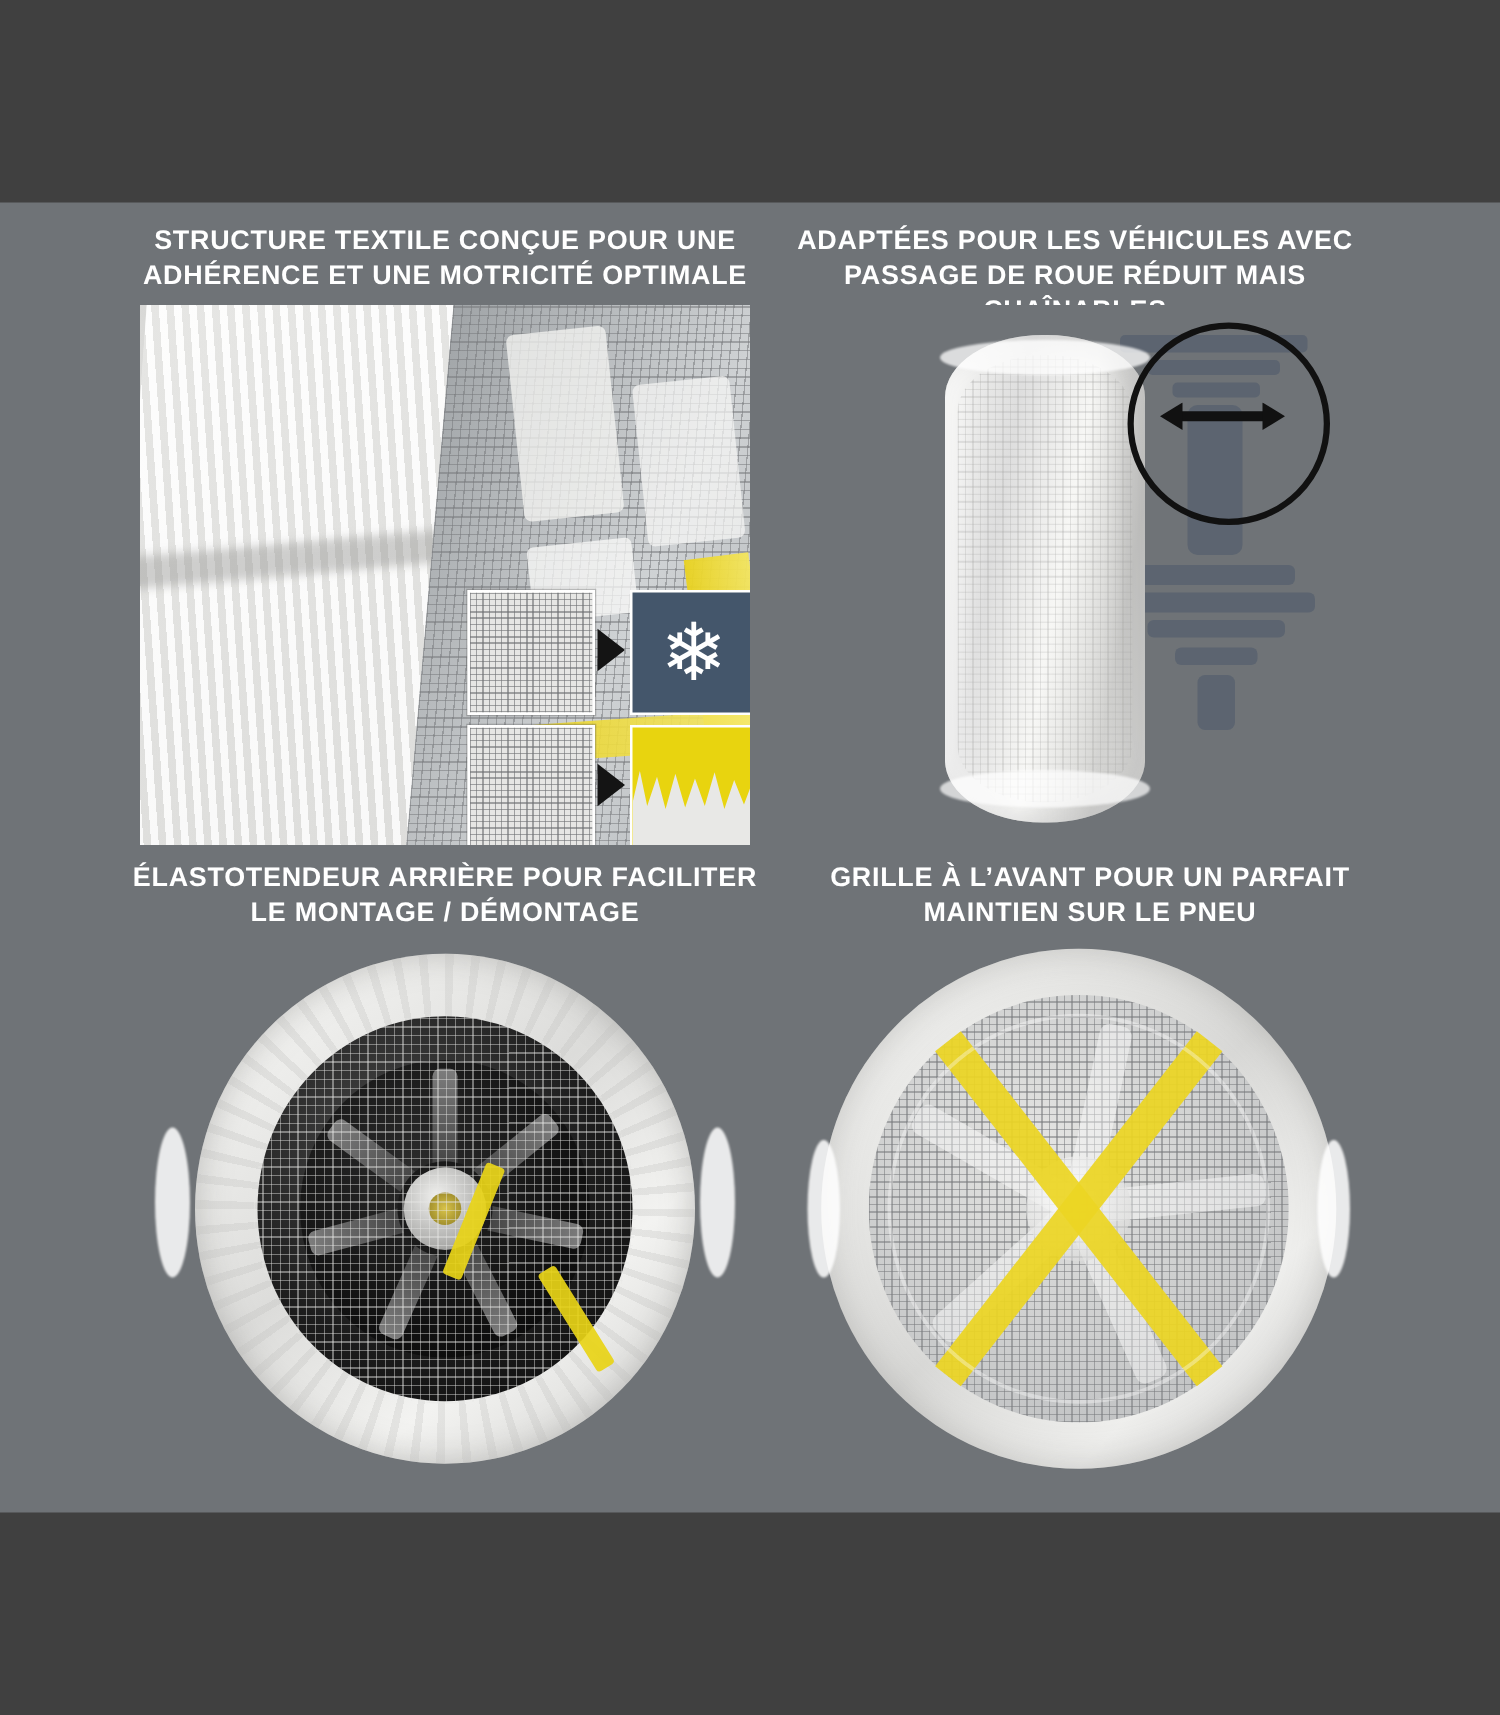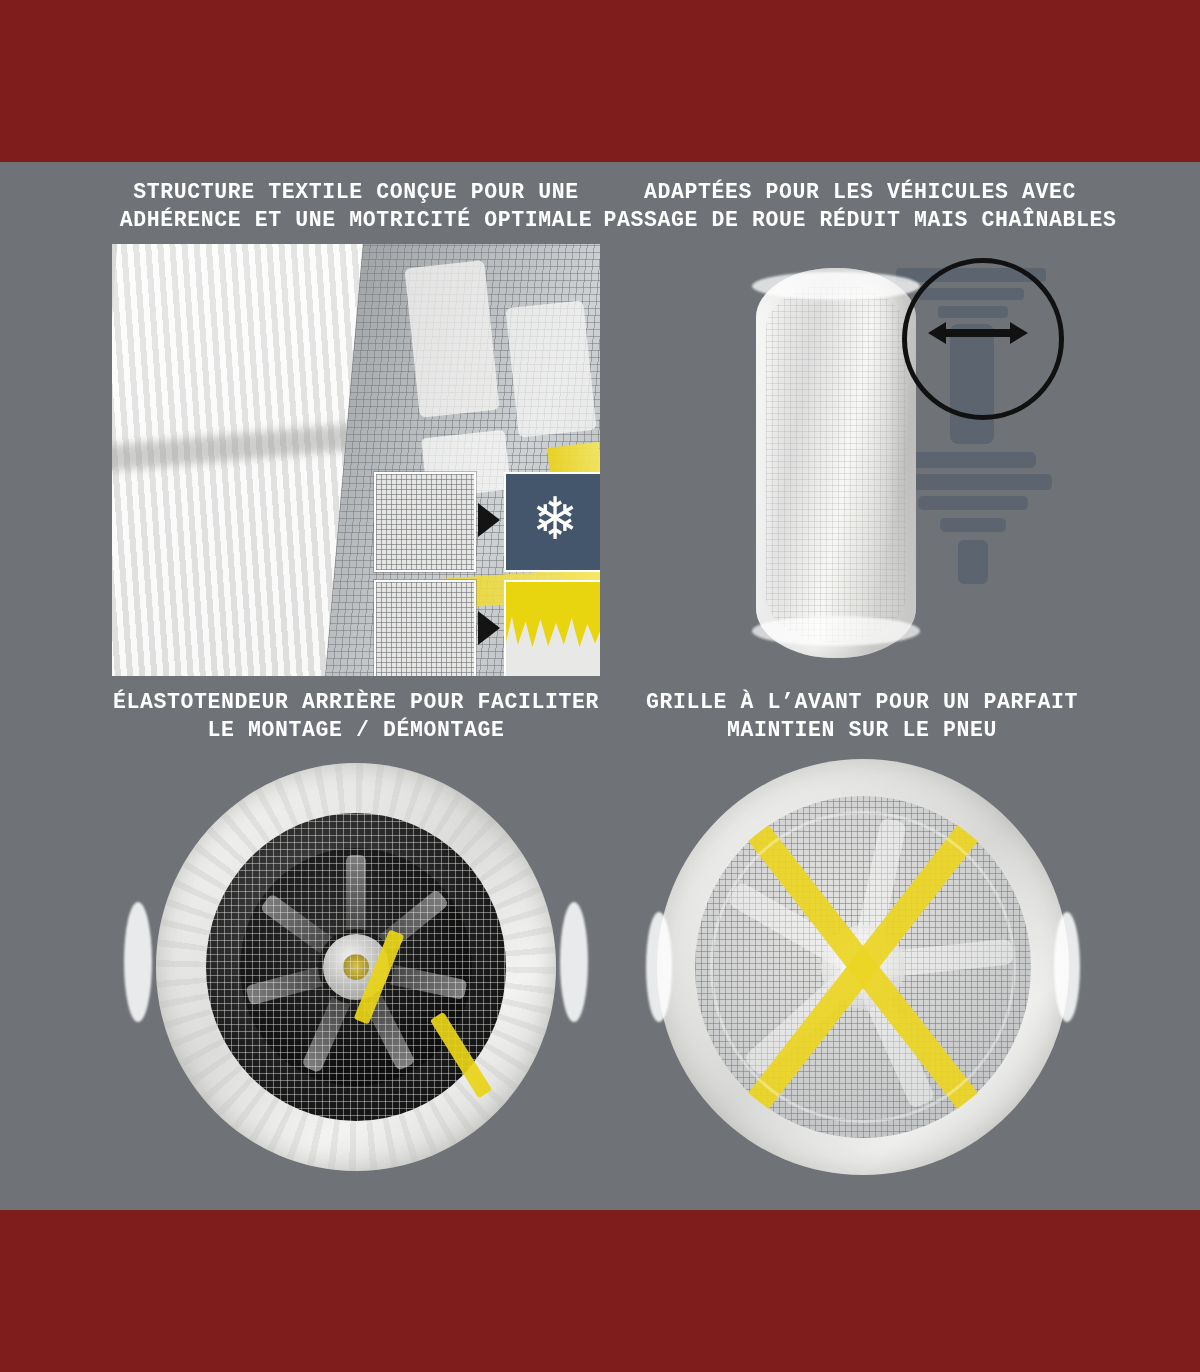--- a/index.html
+++ b/index.html
@@ -13,22 +13,21 @@
     font-family: "Liberation Sans", sans-serif;
     overflow: hidden;
   }
 
   .poster {
     position: absolute;
     left: 0;
     top: 0;
     width: 1200px;
     height: 1372px;
-    background: #7f1d1d;
-    font-family: Liberation Mono, monospace;
+    background: #404040;
   }
 
   
   .grey-bg {
     position: absolute;
     left: 0;
     top: 162px;
     width: 1200px;
     height: 1048px;
     background: #6f7377;
@@ -482,21 +481,21 @@
     </div>
     <div class="mesh-overlay">
       <div class="ystrap-a"></div>
       <div class="ystrap-b"></div>
     </div>
     <div class="edge-bead" style="left:12px; top:150px; width:28px; height:120px;"></div>
     <div class="edge-bead" style="right:12px; top:150px; width:28px; height:120px;"></div>
   </div>
 
   <div class="quad" style="left:600px; top:688px; width:520px; height:500px;">
-    <div class="caption" style="top:0; left:2px;">GRILLE À L’AVANT POUR UN PARFAIT
+    <div class="caption" style="top:0; left:12px;">GRILLE À L’AVANT POUR UN PARFAIT
 MAINTIEN SUR LE PNEU</div>
   </div>
 
   <div class="photo" id="q4-photo">
     <div class="front-outer"></div>
     <div class="front-mesh">
       <div class="front-spoke" style="transform: rotate(12deg);"></div>
       <div class="front-spoke" style="transform: rotate(84deg);"></div>
       <div class="front-spoke" style="transform: rotate(156deg);"></div>
       <div class="front-spoke" style="transform: rotate(228deg);"></div>

